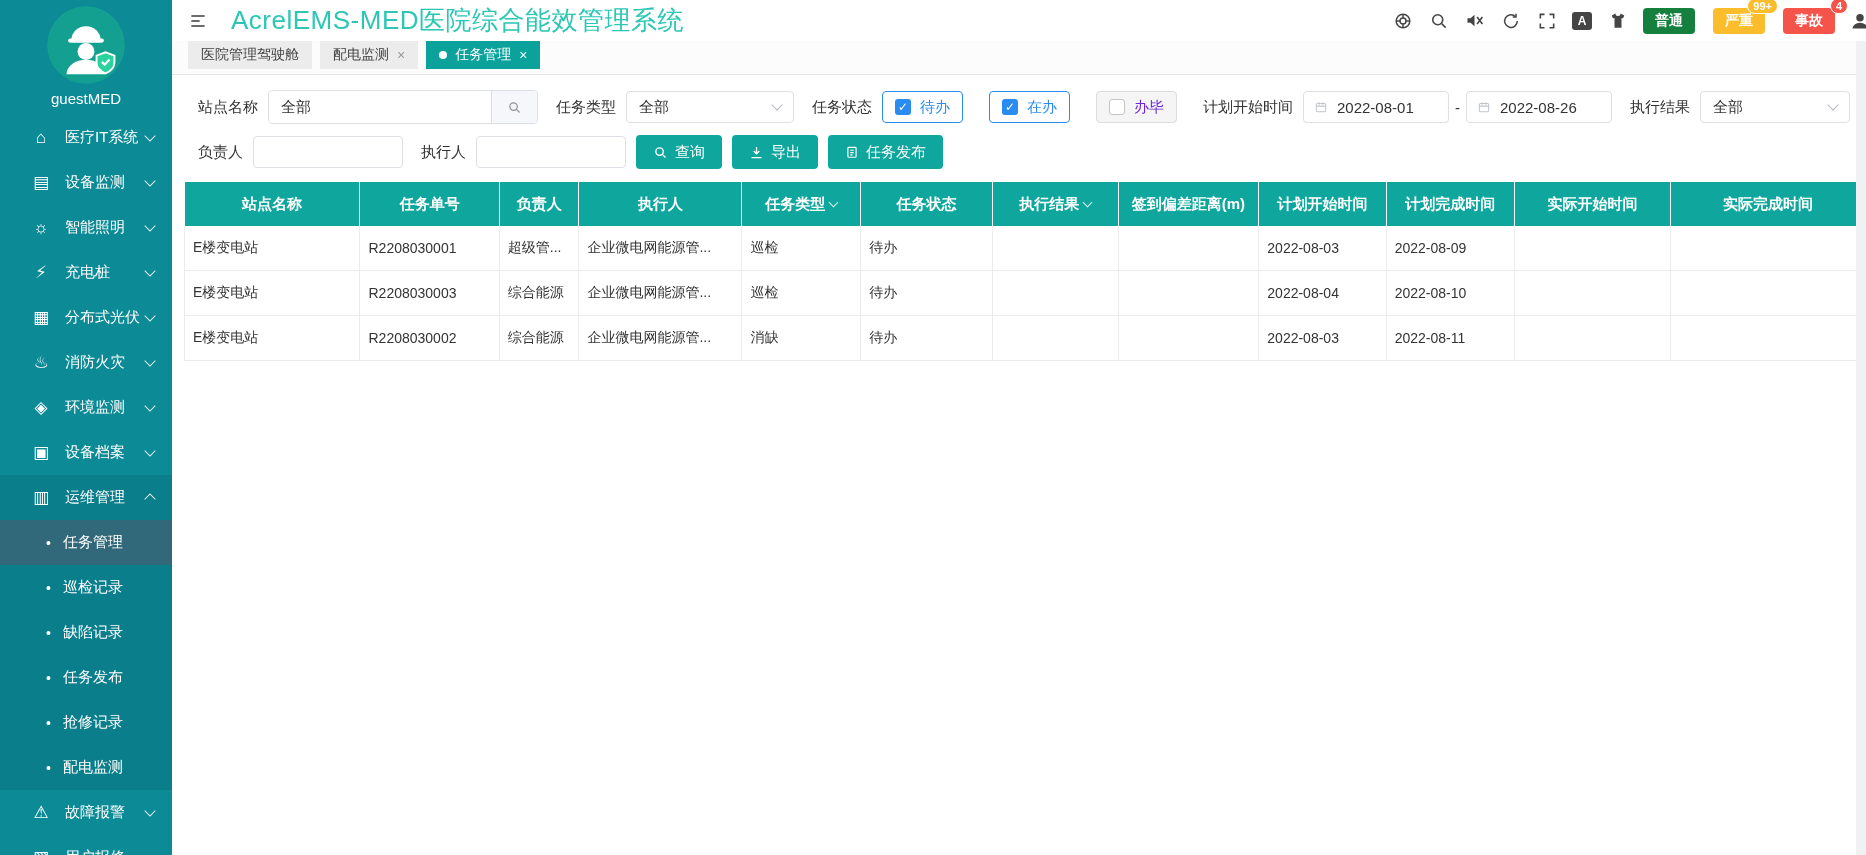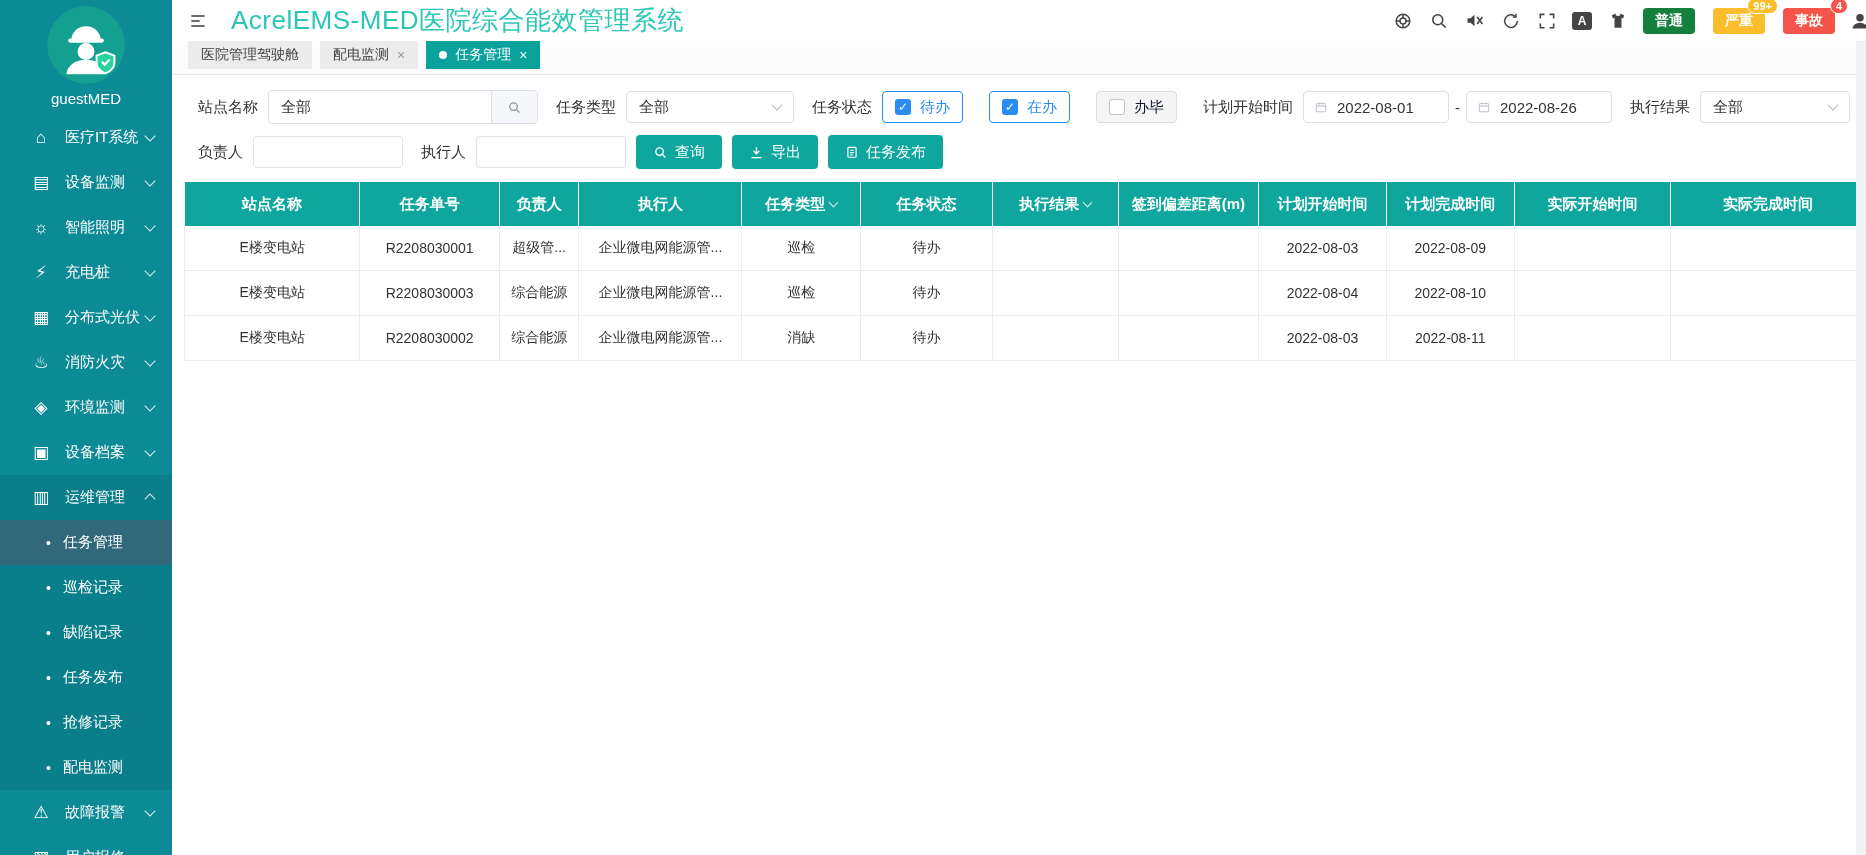--- a/index.html
+++ b/index.html
@@ -53,35 +53,35 @@
   .input-grp input{border:0;outline:0;width:198px;padding:0 12px;font-size:15px;color:#333;font-family:inherit}
   .suffix{width:45px;background:#f5f7fa;border-left:1px solid #dcdfe6;display:flex;align-items:center;justify-content:center;color:#909399;cursor:pointer}
   .select{height:32px;width:168px;border:1px solid #dcdfe6;border-radius:4px;display:flex;align-items:center;justify-content:space-between;
           padding:0 12px;font-size:15px;color:#333;background:#fff;cursor:pointer;box-sizing:border-box}
   .select.result{width:150px}
   .chev-g{width:7px;height:7px;border-right:1.5px solid #b6b9c0;border-bottom:1.5px solid #b6b9c0;transform:rotate(45deg);margin-top:-4px}
   #status-group{display:flex;align-items:center}
   .chkbox{height:30px;border:1px solid #2a8cf0;border-radius:4px;display:inline-flex;align-items:center;gap:9px;padding:0 12px;
           color:#2a8cf0;font-size:15px;margin-right:26px;background:#fff;cursor:pointer;white-space:nowrap}
   .chkbox .box{width:16px;height:16px;border-radius:3px;background:#2a8cf0;color:#fff;font-size:12px;display:flex;align-items:center;justify-content:center;box-sizing:border-box}
-  .chkbox.off{background:#f5f5f5;border-color:#dcdcdc;color:#0f172a}
+  .chkbox.off{background:#f5f5f5;border-color:#dcdcdc;color:#6d28d9}
   .chkbox.off .box{background:#fff;border:1px solid #c4c4c4}
   .date{height:32px;width:146px;border:1px solid #dcdfe6;border-radius:4px;display:flex;align-items:center;gap:9px;padding:0 10px;
         font-size:15px;color:#333;background:#fff;box-sizing:border-box;cursor:pointer}
   .date svg{color:#c0c4cc;flex-shrink:0}
   .dash{color:#333;margin:0 6px;font-size:15px}
   .txt{height:32px;width:150px;border:1px solid #dcdfe6;border-radius:4px;padding:0 10px;font-size:15px;outline:none;box-sizing:border-box;font-family:inherit}
   .btn{height:34px;border:0;border-radius:4px;background:#0ea69d;color:#fff;font-size:15px;display:inline-flex;align-items:center;gap:7px;
        padding:0 17px;cursor:pointer;margin-left:10px;font-family:inherit;white-space:nowrap}
   .btn svg{flex-shrink:0}
   
   table{border-collapse:collapse;margin-top:13px;table-layout:fixed}
   th{background:#0ea69d;color:#fff;font-size:15px;font-weight:bold;height:42px;border-right:1px solid #fff;white-space:nowrap;overflow:hidden}
   .hchev{display:inline-block;width:6px;height:6px;border-right:1.5px solid #d8f2ef;border-bottom:1.5px solid #d8f2ef;transform:rotate(45deg);margin-left:5px;vertical-align:3px}
-  td{height:44px;text-align:center;font-size:14px;color:#333;border:1px solid #ececec;border-top:none;background:#fff;
+  td{height:44px;text-align:left;font-size:14px;color:#333;border:1px solid #ececec;border-top:none;background:#fff;
      overflow:hidden;white-space:nowrap;text-overflow:ellipsis;padding:0 8px}
   .vstrip{position:absolute;top:41px;right:0;width:10px;bottom:0;background:#f0f1f2}
 </style>
 </head>
 <body>
 
 <aside class="sidebar">
   <div class="avatar-wrap">
     <svg viewBox="0 0 48 48" width="78" height="78">
       <circle cx="24" cy="24" r="24" fill="#14a091"></circle>

